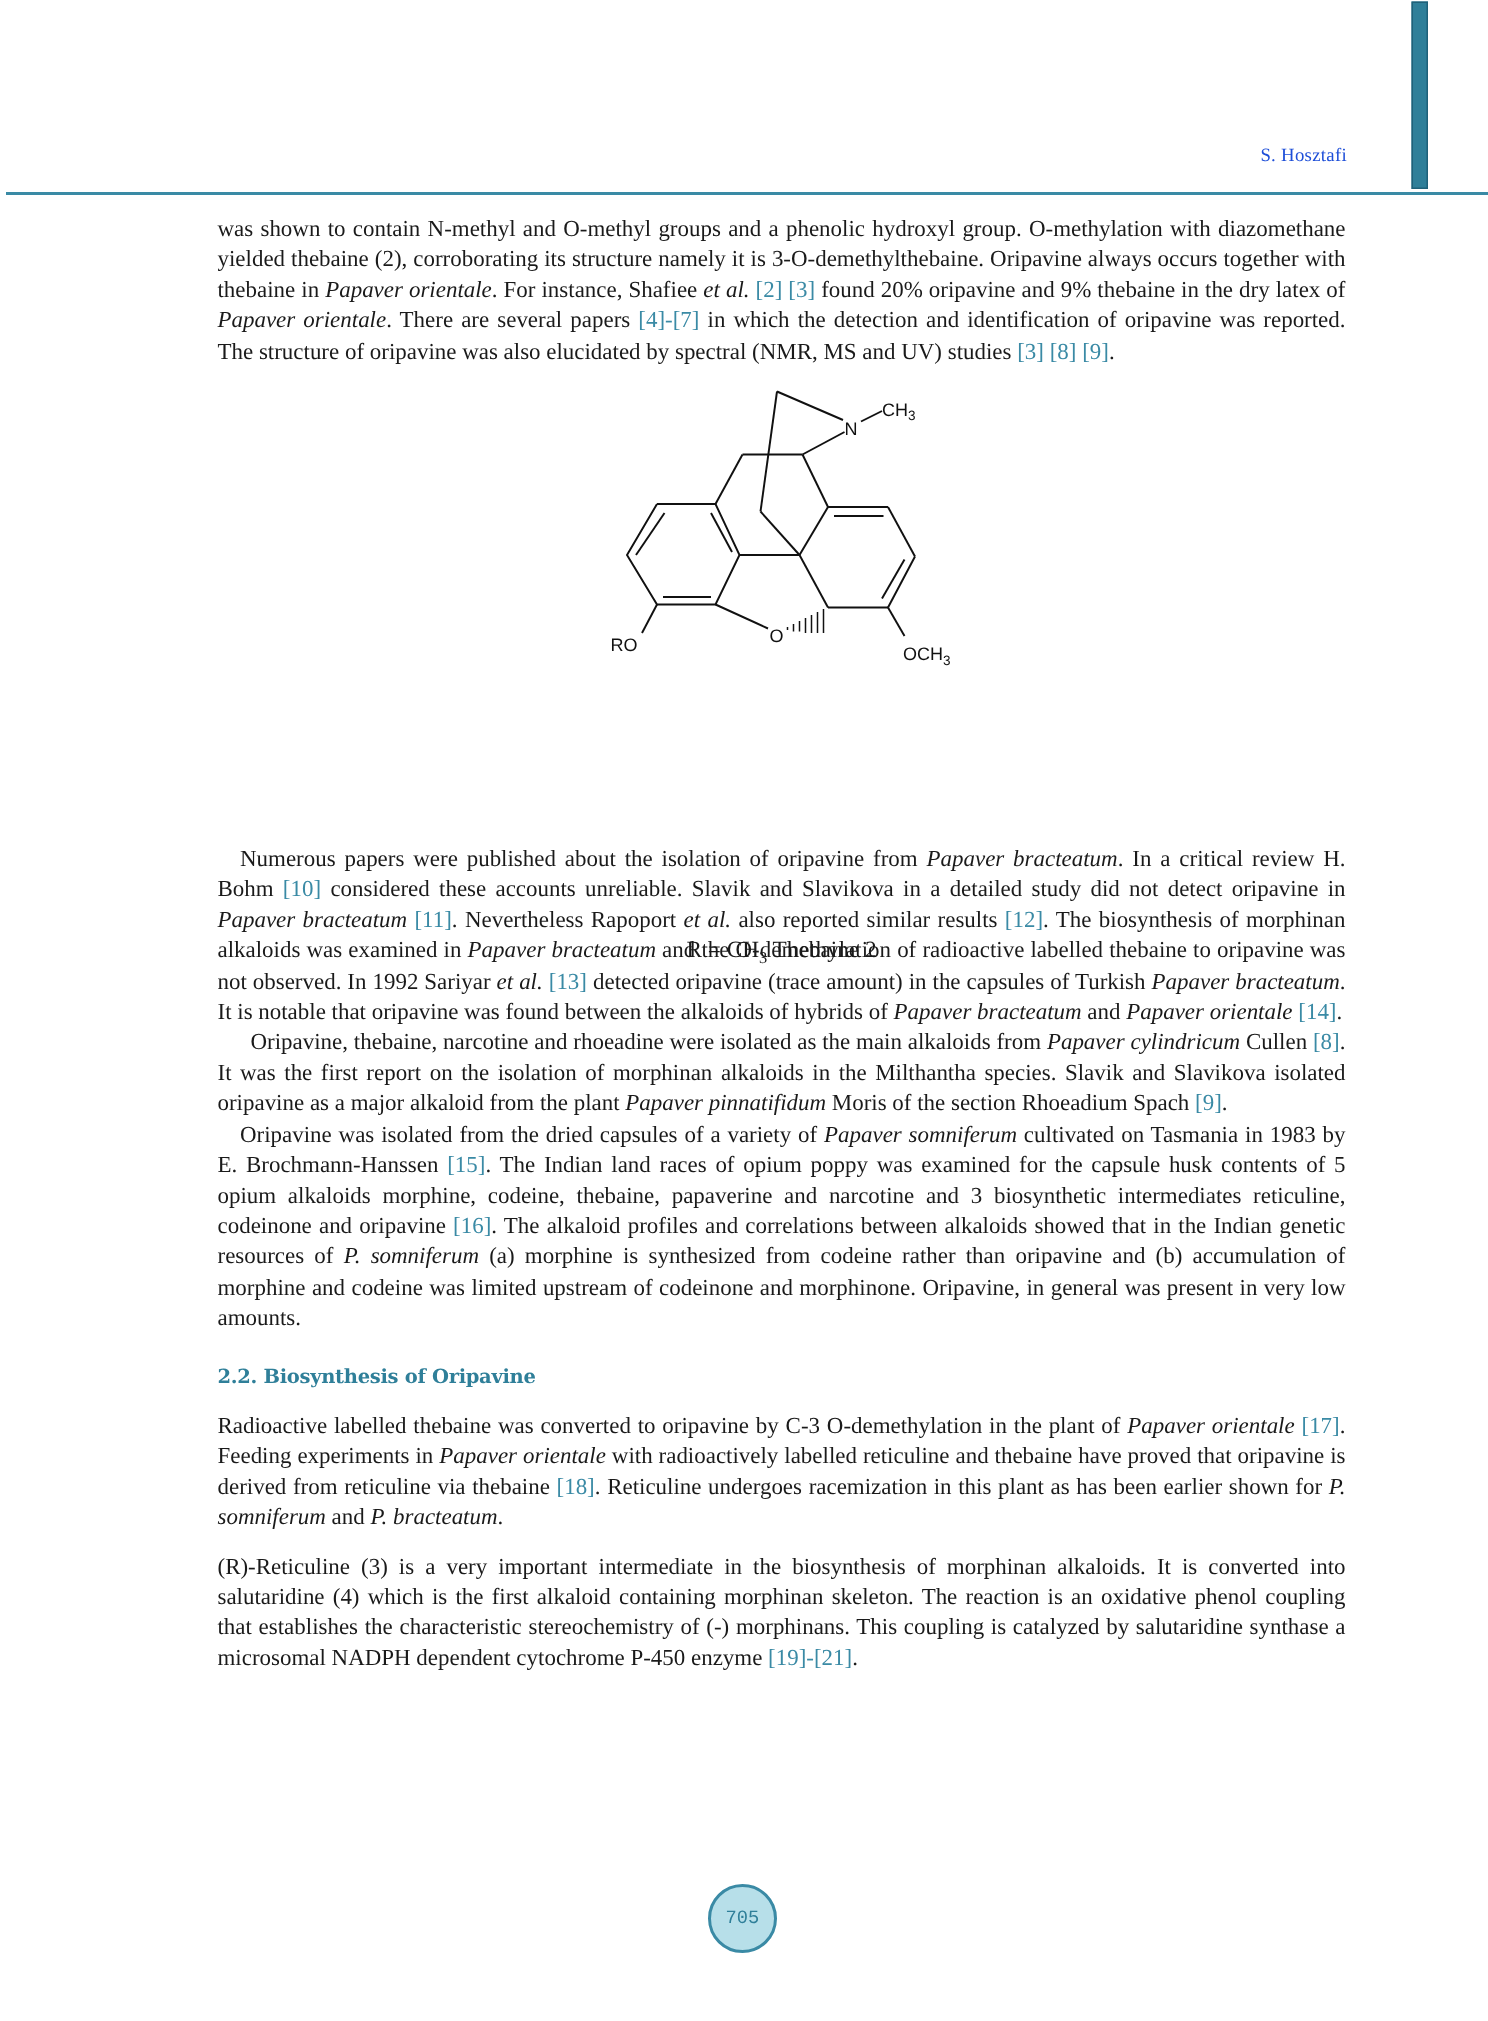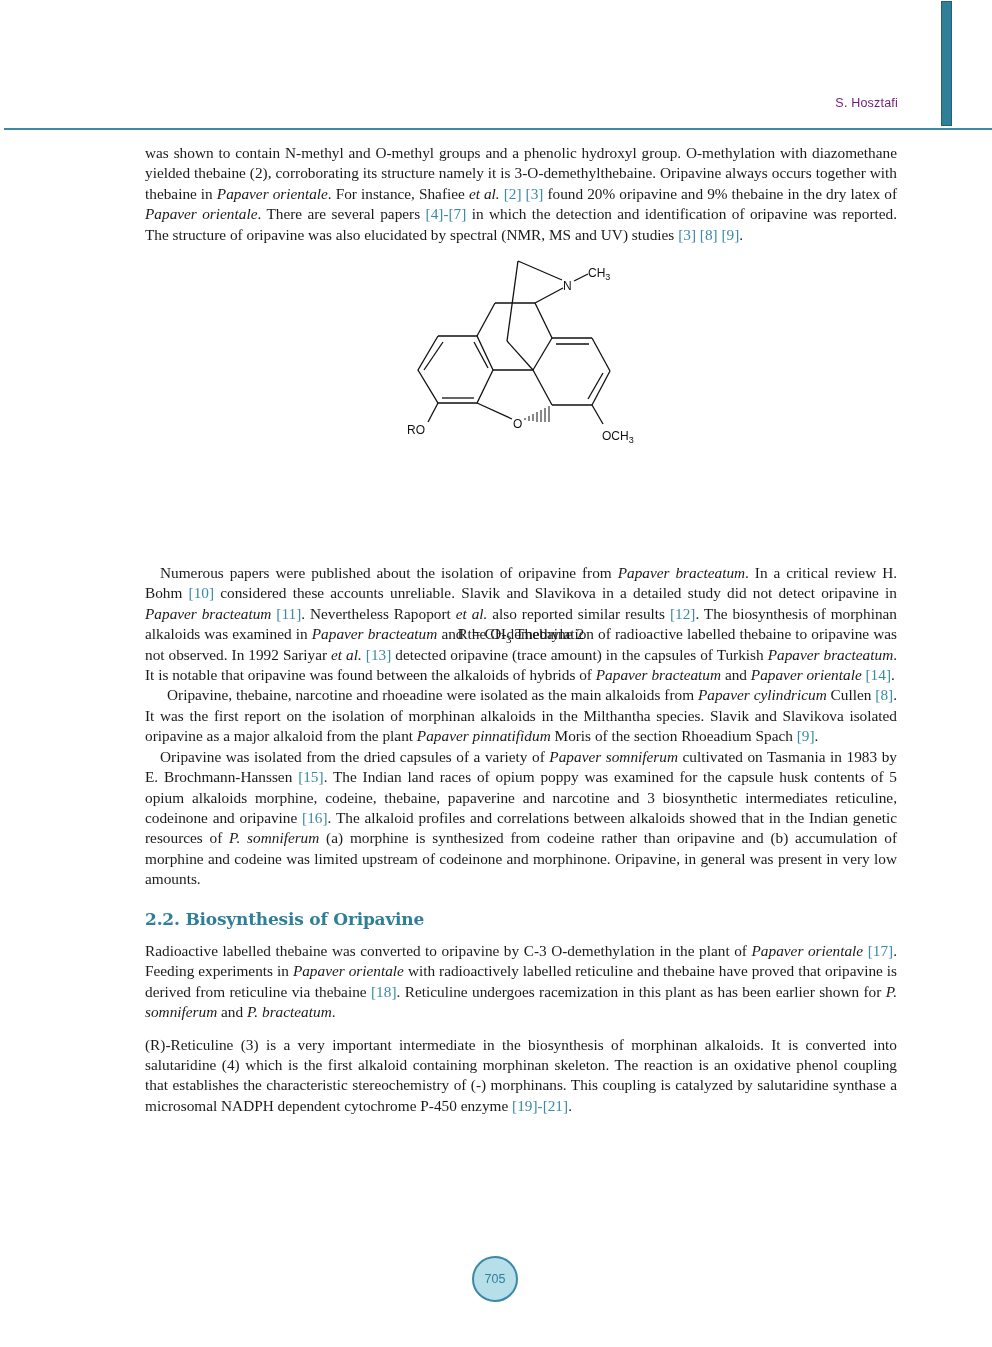--- a/index.html
+++ b/index.html
@@ -1,37 +1,37 @@
 <!DOCTYPE html>
 <html><head>
 <meta charset="utf-8">
 <style>
   html, body { margin: 0; padding: 0; background: #ffffff; }
   body { width: 992px; height: 1347px; position: relative; overflow: hidden;
          font-family: "Liberation Serif", serif; color: #1a1a1a; }
   .header-bar { position: absolute; left: 941px; top: 1px; width: 11px; height: 125px;
                 background: #2f7f99; border: 1px solid #1f6179; box-sizing: border-box; }
-  .header-author { position: absolute; right: 94px; top: 96px; font-family: Liberation Sans, sans-serif;
-                   font-size: 12.5px; color: #701a75; letter-spacing: 0.2px; }
+  .header-author { position: absolute; right: 94px; top: 96px; font-family: Liberation Serif, serif;
+                   font-size: 12.5px; color: #1d4ed8; letter-spacing: 0.2px; }
   .header-rule { position: absolute; left: 4px; right: 0; top: 128px; height: 2px; background: #3a8aa5; }
   .content { position: absolute; left: 145px; width: 752px; top: 143px; font-size: 15.3px; line-height: 20.4px; }
   p { margin: 0; text-align: justify; }
   .indent { text-indent: 15px; }
   .indent2 { text-indent: 22px; }
   .ref { color: #3a8aa5; }
   i { font-style: italic; }
   .figure { position: relative; height: 318px; }
   .figure svg { position: absolute; left: 255px; top: 8px; }
   .caption { position: absolute; left: 0; width: 752px; text-align: center; font-size: 15.5px; }
-  h2 { margin: 0; font-family: "DejaVu Serif", serif; font-weight: bold; font-size: 17px;
+  h2 { margin: 0; font-family: "DejaVu Serif", serif; font-weight: bold; font-size: 13px;
        color: #2f7f99; letter-spacing: -0.2px; }
   .page-num { position: absolute; left: 472px; top: 1256px; width: 46px; height: 46px; border-radius: 50%;
               background: #b7dfe9; border: 2px solid #3a8aa5; box-sizing: border-box;
               display: flex; align-items: center; justify-content: center;
-              font-family: Liberation Sans, sans-serif; font-size: 12.5px; color: #2f7f99; }
+              font-family: Liberation Mono, monospace; font-size: 12.5px; color: #2f7f99; }
 </style>
 </head>
 <body>
 
 <div class="header-bar"></div>
 <div class="header-author">S. Hosztafi</div>
 <div class="header-rule"></div>
 
 <div class="content">
 

